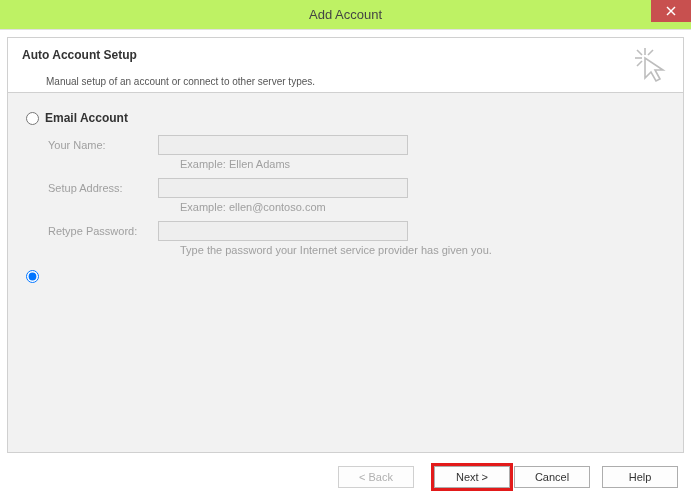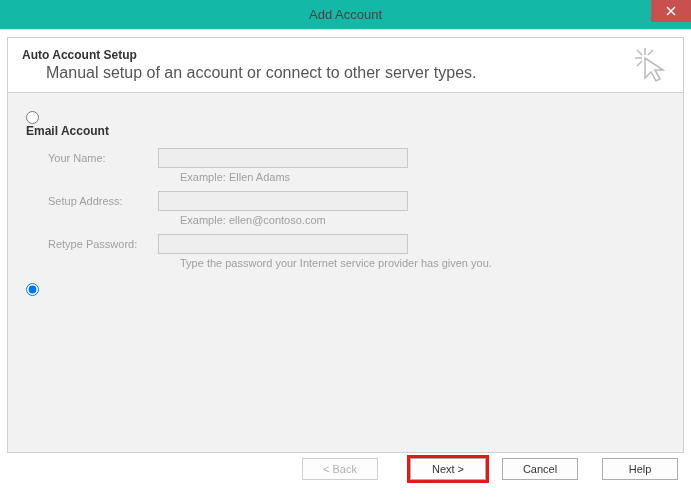--- a/index.html
+++ b/index.html
@@ -8,21 +8,21 @@
     font-family: "Segoe UI", Tahoma, sans-serif;
     font-size: 12px;
     background: #fff;
     width: 691px;
     height: 503px;
     overflow: hidden;
     position: relative;
   }
   .titlebar {
     height: 30px;
-    background: #14b8a6;
+    background: #bef264;
     border-bottom: 1px solid #e0e0e0;
     position: relative;
     text-align: center;
     line-height: 30px;
     font-size: 13px;
     color: #444;
   }
   .close-btn {
     position: absolute;
     top: 0; right: 0;
@@ -41,44 +41,43 @@
     padding: 10px 0 14px 14px;
     position: relative;
     height: 56px;
   }
   .header-title {
     font-weight: bold;
     font-size: 12px;
     color: #333;
   }
   .header-sub {
-    font-size: 16px;
+    font-size: 10px;
     color: #555;
     margin-left: 24px;
-    margin-top: 2px;
+    margin-top: 14px;
   }
   .cursor-icon {
     position: absolute;
     right: 12px;
     top: 8px;
   }
   .body-panel {
     margin: 0 7px 0 7px;
     border-left: 1px solid #d0d0d0;
     border-right: 1px solid #d0d0d0;
     border-bottom: 1px solid #d0d0d0;
     background: #f2f2f2;
     padding: 18px 18px 10px 18px;
     height: 360px;
   }
   .radio-row {
     display: flex;
-    align-items: flex-start;
+    align-items: flex-end;
     margin-bottom: 10px;
-    flex-direction: column;
   }
   .radio-row input[type=radio] { margin: 0 6px 0 0; }
   .radio-row label.bold { font-weight: bold; color: #333; }
   .field-grid {
     margin-left: 22px;
     margin-bottom: 14px;
   }
   .field-row {
     display: flex;
     align-items: center;
@@ -103,22 +102,22 @@
     font-size: 11px;
     margin-top: 3px;
     margin-bottom: 8px;
   }
   .footer {
     position: absolute;
     left: 7px; right: 7px; bottom: 7px;
     height: 38px;
     display: flex;
     justify-content: flex-end;
-    align-items: flex-start;
-    gap: 16px;
+    align-items: center;
+    gap: 4px;
     padding-right: 6px;
   }
   .btn {
     width: 76px;
     height: 22px;
     background: #fdfdfd;
     border: 1px solid #adadad;
     font-size: 11px;
     color: #333;
     cursor: pointer;

